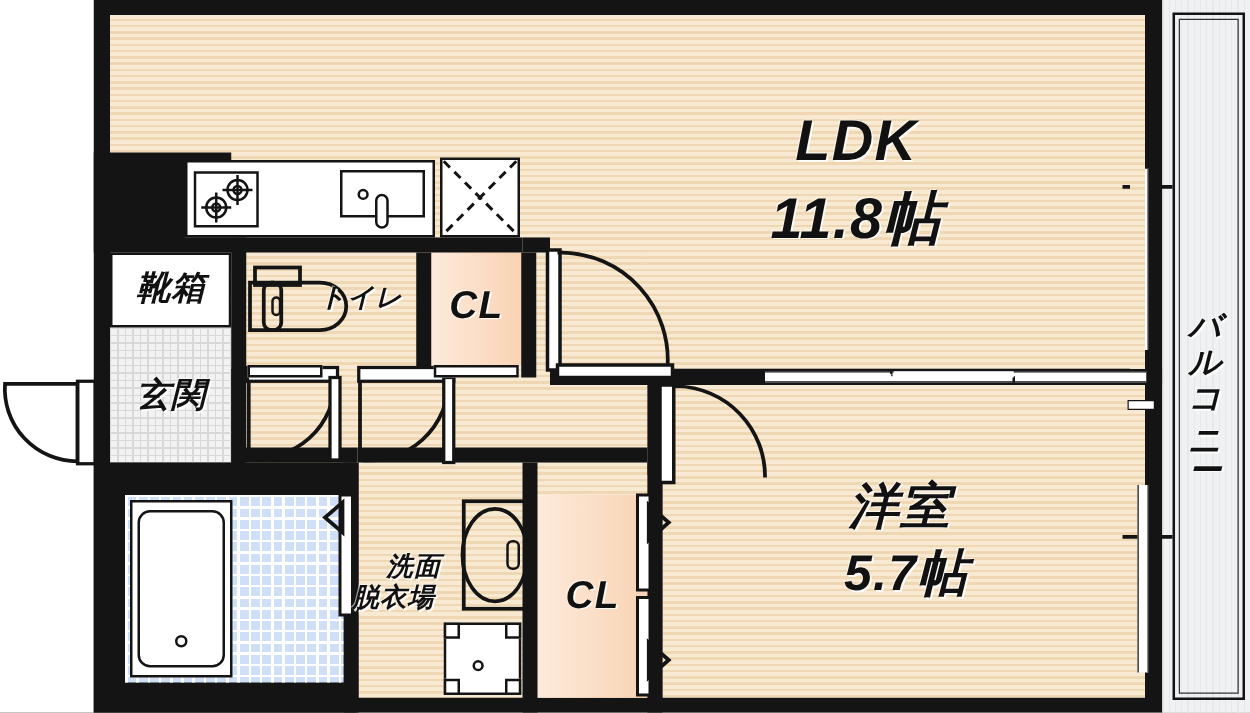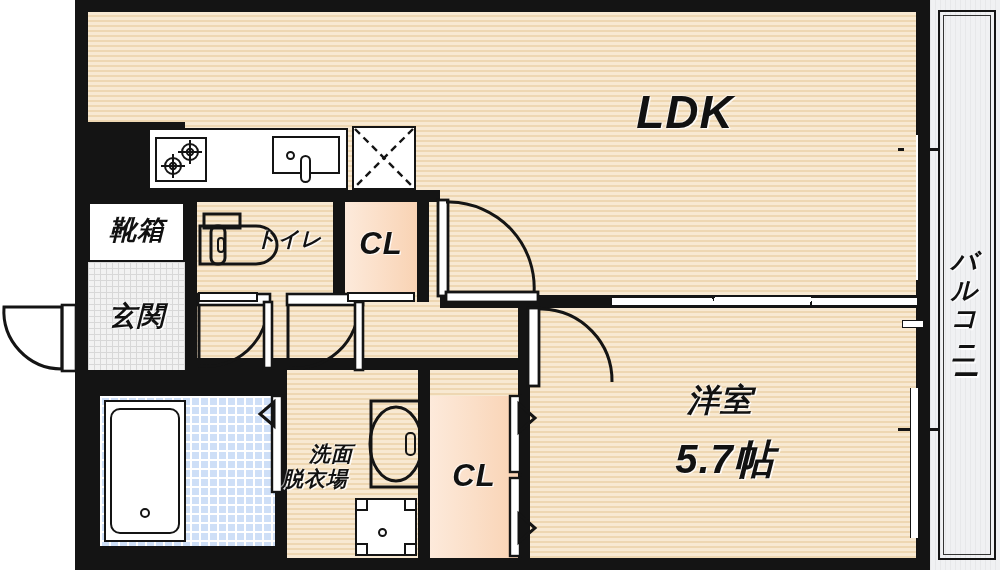--- a/index.html
+++ b/index.html
@@ -58,21 +58,21 @@
     white-space:nowrap;
     text-shadow:
       1.4px 1.4px 0 rgba(255,255,255,.85),
       -0.8px -0.8px 0 rgba(255,255,255,.55);
     letter-spacing:1px;
     line-height:1.05;
     text-align:center;
   }
   .lbl-ldk   { font-size:46px; }
   .lbl-ldk2  { font-size:46px; }
-  .lbl-you   { font-size:32px; }
+  .lbl-you   { font-size:40px; }
   .lbl-you2  { font-size:40px; }
   .lbl-md    { font-size:27px; }
   .lbl-sm    { font-size:21px; }
   .lbl-cl    { font-size:31px; }
   .lbl-bal   {
     font-size:26px;
     writing-mode:vertical-rl;
     text-orientation:upright;
     letter-spacing:3px;
   }
@@ -247,20 +247,21 @@
     <rect x="4" y="0" width="10" height="76" fill="#fff" stroke="#141414" stroke-width="2.4"></rect>
     <rect x="4" y="82" width="10" height="78" fill="#fff" stroke="#141414" stroke-width="2.4"></rect>
     <path class="stroke" d="M13 8 L29 22 L13 36 Z" fill="#fff"></path>
     <path class="stroke" d="M13 118 L29 132 L13 146 Z" fill="#fff"></path>
   </svg>
 
   <div class="abs white" style="left:347px; top:292px; width:68px; height:10px; border:2px solid #141414;"></div>
   <div class="abs white" style="left:198px; top:292px; width:60px; height:10px; border:2px solid #141414;"></div>
 
   <div class="abs lbl lbl-ldk" style="left:600px; top:88px; width:170px;">LDK</div>
+  <div class="abs lbl lbl-ldk2" style="left:570px; top:150px; width:230px;">11.8帖</div>
 
   <div class="abs lbl lbl-you" style="left:655px; top:384px; width:130px;">洋室</div>
   <div class="abs lbl lbl-you2" style="left:640px; top:438px; width:170px;">5.7帖</div>
 
   <div class="abs lbl lbl-md" style="left:96px; top:216px; width:82px;">靴箱</div>
 
   <div class="abs lbl lbl-md" style="left:96px; top:302px; width:82px;">玄関</div>
 
   <div class="abs lbl lbl-sm" style="left:252px; top:228px; width:74px;">トイレ</div>
 

